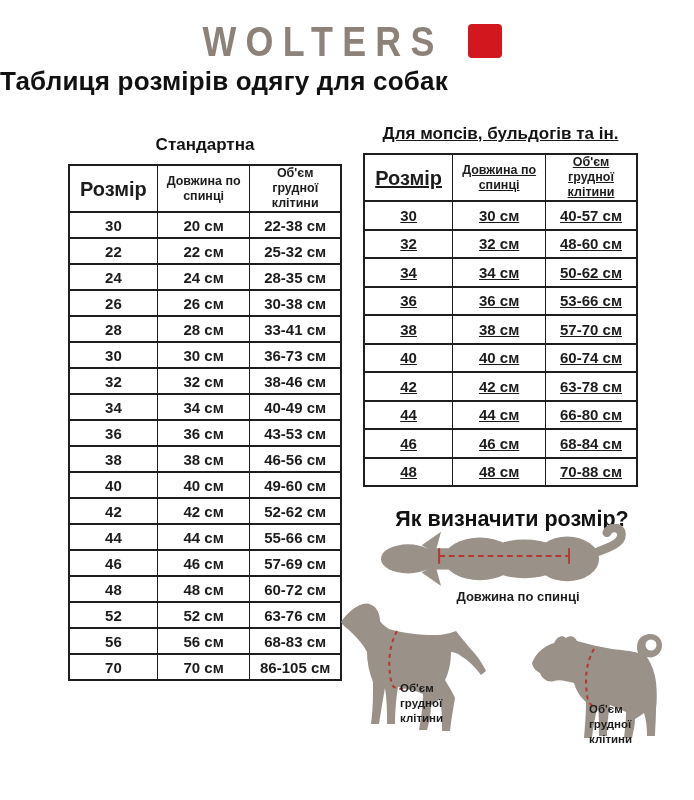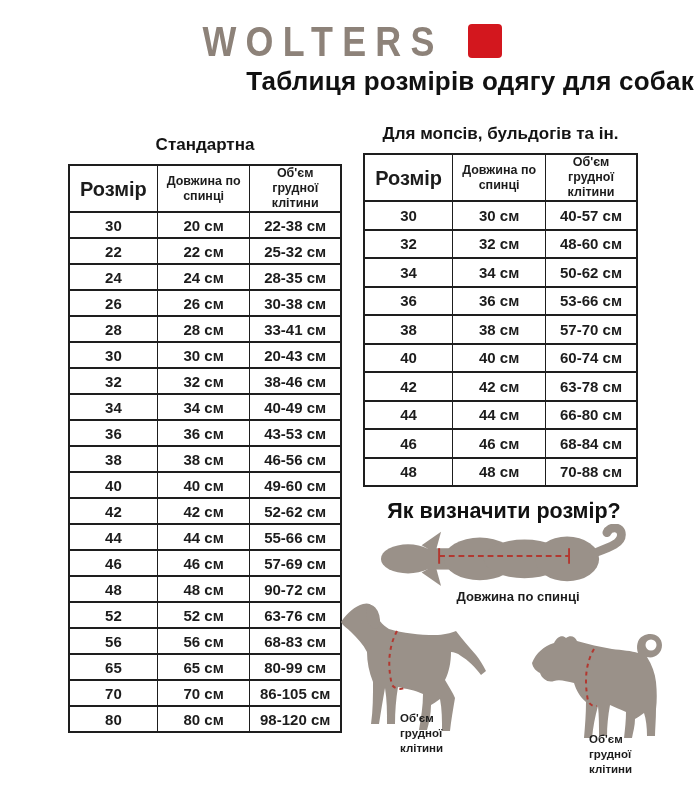--- a/index.html
+++ b/index.html
@@ -6,54 +6,54 @@
   body { font-family:"Liberation Sans", sans-serif; color:var(--text,#1b1b1b); }
   #page { position:relative; width:694px; height:800px; background:#fff; overflow:hidden; margin:0 auto; }
 
   
   .logo-row { position:absolute; top:20px; left:0; width:100%; height:42px;
               display:flex; justify-content:center; align-items:center; gap:13px; }
   .logo-text { font-size:39px; font-weight:bold; letter-spacing:10px; color:var(--logo-gray,#8d8279);
                transform:scale(0.92,1.08); transform-origin:center; line-height:1; }
   .logo-square { width:34px; height:34px; background:var(--logo-red,#d3171e); border-radius:4px; flex:0 0 auto; }
 
-  .page-title { position:absolute; top:66px; left:0; width:100%; margin:0; text-align:right;
+  .page-title { position:absolute; top:66px; left:0; width:100%; margin:0; text-align:left;
                 font-size:26px; font-weight:bold; color:#111; letter-spacing:0.2px; }
 
   
   .block { position:absolute; }
   .std-block { left:68px; top:135px; width:274px; }
-  .pug-block { left:363px; top:124px; width:275px; }
+  .pug-block { left:363px; top:124px; width:275px;text-decoration:underline; }
   .tbl-title { margin:0 0 9px 0; text-align:center; font-size:17px; font-weight:bold; color:#141414; }
 
   .size-table { width:100%; border-collapse:collapse; table-layout:fixed;
                 border:2px solid var(--border,#1e1e1e); }
   .size-table th, .size-table td { border:1px solid var(--border,#1e1e1e);
                 border-top-width:2px; border-bottom-width:2px;
                 text-align:center; vertical-align:middle; padding:0 2px;
                 font-weight:bold; color:#1c1c1c; }
   .size-table th { height:38px; font-size:12.5px; line-height:1.2; }
   .size-table th:first-child { font-size:20px; }
   .size-table col.c1 { width:32.5%; } .size-table col.c2 { width:34%; } .size-table col.c3 { width:33.5%; }
   .size-table td { font-size:15px; }
   .tbl-left  td { height:24px; }
   .tbl-right td { height:26.5px; }
 
   
-  .howto-title { position:absolute; left:358px; top:495px; width:284px; margin:4px;
+  .howto-title { position:absolute; left:358px; top:495px; width:284px; margin:12px;
                  text-align:center; font-size:21.5px; font-weight:bold; color:#111; }
 
   .topdog { position:absolute; left:374px; top:524px; width:266px; height:64px; z-index:1; }
   .back-label { position:absolute; left:420px; top:589px; width:196px; text-align:center;
                 font-size:13px; font-weight:bold; color:#1c1c1c; z-index:2; }
 
   .dog1 { position:absolute; left:338px; top:600px; width:150px; height:138px; z-index:1; }
   .dog2 { position:absolute; left:526px; top:629px; width:150px; height:124px; z-index:1; }
   .chest-label { position:absolute; font-size:11.5px; font-weight:bold; line-height:1.3;
-                 color:#1c1c1c; white-space:pre-line; z-index:2;margin-top:30px; }
+                 color:#1c1c1c; white-space:pre-line; z-index:2; }
   .chest-label-1 { left:400px; top:681px; }
   .chest-label-2 { left:589px; top:702px; }
 </style>
 </head>
 <body>
 
 <div id="page">
 
   <div class="logo-row">
     <span class="logo-text">WOLTERS</span>
@@ -99,21 +99,21 @@
             <td>30-38 см</td>
           </tr>
           <tr>
             <td>28</td>
             <td>28 см</td>
             <td>33-41 см</td>
           </tr>
           <tr>
             <td>30</td>
             <td>30 см</td>
-            <td>20-43 см</td>
+            <td>36-73 см</td>
           </tr>
           <tr>
             <td>32</td>
             <td>32 см</td>
             <td>38-46 см</td>
           </tr>
           <tr>
             <td>34</td>
             <td>34 см</td>
             <td>40-49 см</td>
@@ -144,46 +144,36 @@
             <td>55-66 см</td>
           </tr>
           <tr>
             <td>46</td>
             <td>46 см</td>
             <td>57-69 см</td>
           </tr>
           <tr>
             <td>48</td>
             <td>48 см</td>
-            <td>90-72 см</td>
+            <td>60-72 см</td>
           </tr>
           <tr>
             <td>52</td>
             <td>52 см</td>
             <td>63-76 см</td>
           </tr>
           <tr>
             <td>56</td>
             <td>56 см</td>
             <td>68-83 см</td>
           </tr>
           <tr>
-            <td>65</td>
-            <td>65 см</td>
-            <td>80-99 см</td>
-          </tr>
-          <tr>
             <td>70</td>
             <td>70 см</td>
             <td>86-105 см</td>
-          </tr>
-          <tr>
-            <td>80</td>
-            <td>80 см</td>
-            <td>98-120 см</td>
           </tr>
         </tbody>
     </table>
   </section>
 
   <section class="block pug-block">
     <h2 class="tbl-title">Для мопсів, бульдогів та ін.</h2>
     <table class="size-table tbl-right">
       <colgroup>
           <col class="c1">

